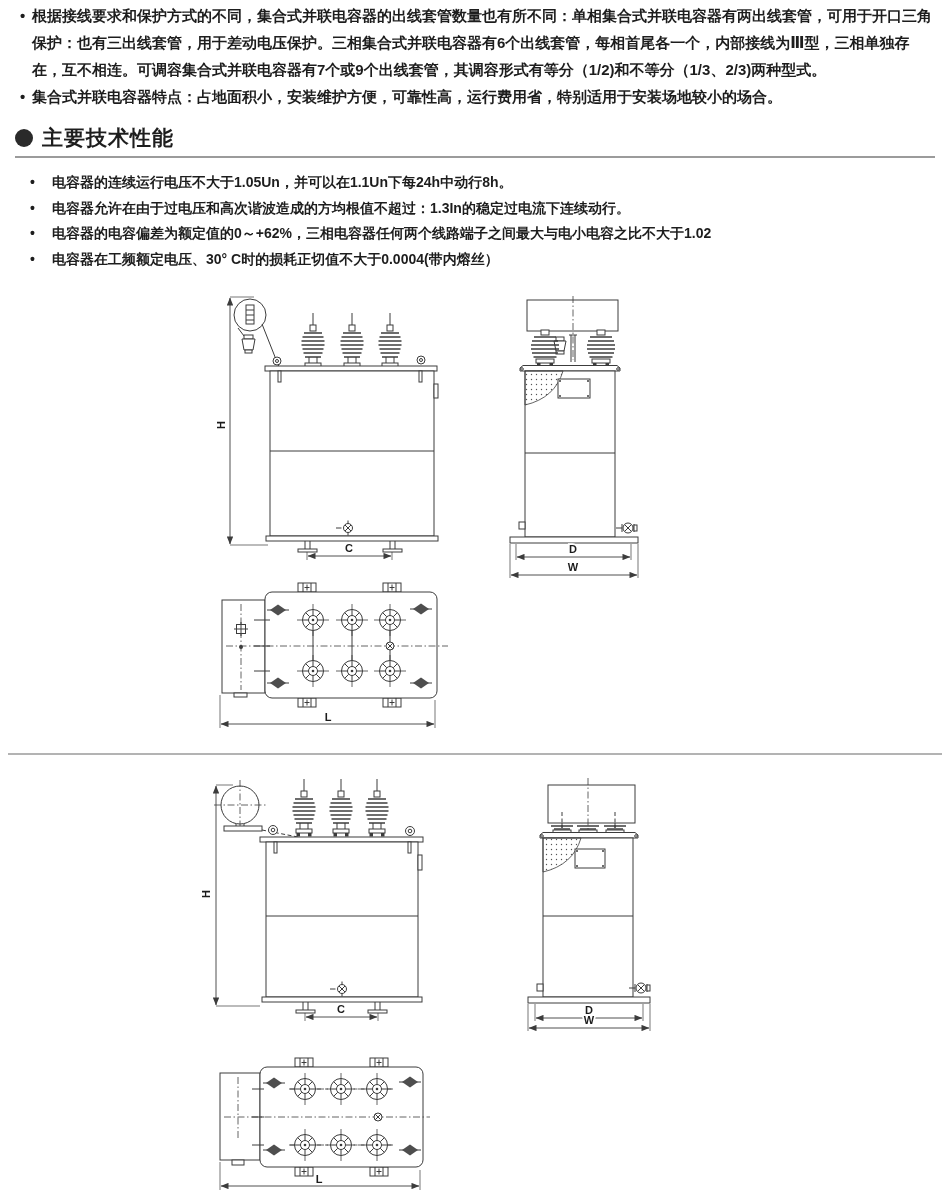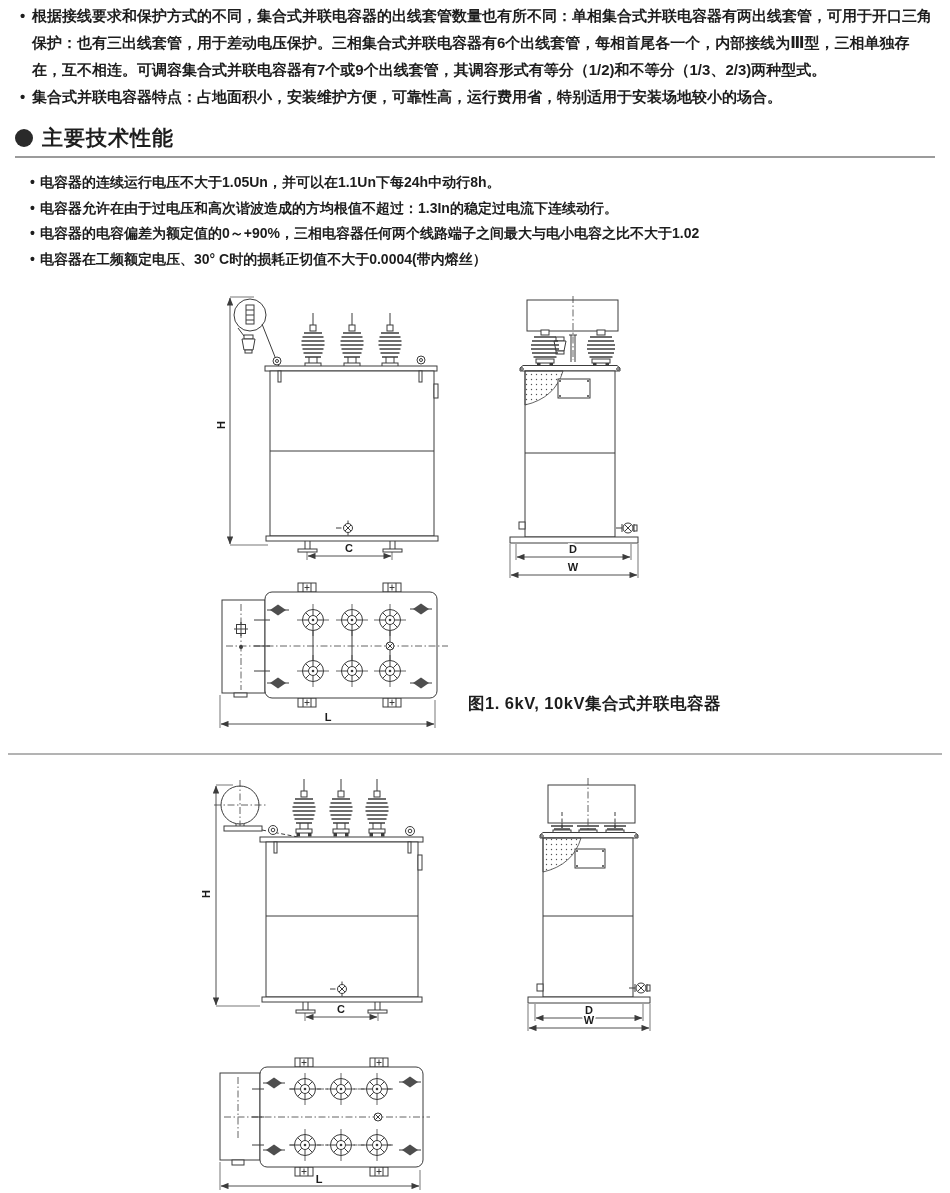--- a/index.html
+++ b/index.html
@@ -12,21 +12,21 @@
   .bullet .dot{width:12px;flex:0 0 12px;font-weight:700;line-height:27px;font-size:15px;}
   .bullet .txt{flex:1;font-size:15px;font-weight:700;line-height:27px;letter-spacing:0;}
   
   .sechead{left:15px;top:124px;display:flex;align-items:center;gap:9px;}
   .secdot{width:18px;height:18px;border-radius:50%;background:#2a2a2a;}
   .sectitle{font-size:21px;font-weight:700;letter-spacing:1px;}
   .hrule{left:15px;top:156px;width:920px;height:2px;background:#9b9b9b;}
   
   .specs{left:30px;top:170px;width:905px;}
   .specs .bullet .dot{line-height:25.5px;font-size:14px;width:10px;flex:0 0 10px;}
-  .specs .bullet .txt{font-size:14px;font-weight:600;line-height:25.5px;}
+  .specs .bullet .txt{font-size:14px;font-weight:600;line-height:25.5px;margin-left:12px;}
   
   .figcap{font-size:16.5px;font-weight:700;letter-spacing:0.5px;}
   .divider{left:8px;top:753px;width:934px;height:2px;background:#b3b3b3;}
   
   svg{overflow:visible;}
   .ln{fill:none;stroke:#3c3c3c;stroke-width:1;}
   .lnb{fill:none;stroke:#3c3c3c;stroke-width:1.5;}
   .fw{fill:#fff;stroke:#3c3c3c;stroke-width:1;}
   .dash{stroke-dasharray:4 2.5;}
   .cl{stroke-dasharray:7 2.5 1.5 2.5;stroke-width:0.8;}
@@ -163,21 +163,21 @@
     <div class="bullet">
       <span class="dot">•</span>
       <span class="txt">电容器的连续运行电压不大于1.05Un，并可以在1.1Un下每24h中动行8h。</span>
     </div>
     <div class="bullet">
       <span class="dot">•</span>
       <span class="txt">电容器允许在由于过电压和高次谐波造成的方均根值不超过：1.3In的稳定过电流下连续动行。</span>
     </div>
     <div class="bullet">
       <span class="dot">•</span>
-      <span class="txt">电容器的电容偏差为额定值的0～+90%，三相电容器任何两个线路端子之间最大与电小电容之比不大于1.02</span>
+      <span class="txt">电容器的电容偏差为额定值的0～+62%，三相电容器任何两个线路端子之间最大与电小电容之比不大于1.02</span>
     </div>
     <div class="bullet">
       <span class="dot">•</span>
       <span class="txt">电容器在工频额定电压、30° C时的损耗正切值不大于0.0004(带内熔丝）</span>
     </div>
   </div>
 
   <svg class="abs" style="left:182px;top:290px" width="313" height="280" viewBox="0 0 313 280">
     <g>
       <line x1="48" y1="7" x2="72" y2="7" class="ext"></line>
@@ -303,21 +303,20 @@
     <use href="#dia" x="96" y="113"></use>
     <use href="#dia" x="239" y="113"></use>
     <g>
       <line x1="38" y1="125" x2="38" y2="158" class="ext"></line>
       <line x1="253" y1="130" x2="253" y2="158" class="ext"></line>
       <line x1="39" y1="154" x2="252" y2="154" class="dim"></line>
       <text class="dimlabel" x="146" y="151">L</text>
     </g>
   </svg>
 
-  <div class="abs figcap" style="left:468px;top:693px">图1. 6kV, 10kV集合式并联电容器</div>
 
   <div class="abs divider"></div>
 
   <svg class="abs" style="left:148px;top:772px" width="352" height="288" viewBox="0 0 352 288">
     <g>
       <line x1="68" y1="13" x2="85" y2="13" class="ext"></line>
       <line x1="68" y1="234" x2="112" y2="234" class="ext"></line>
       <line x1="68" y1="14" x2="68" y2="233" class="dim"></line>
       <text class="dimlabel" x="62" y="122" transform="rotate(-90 62 122)">H</text>
     </g>

